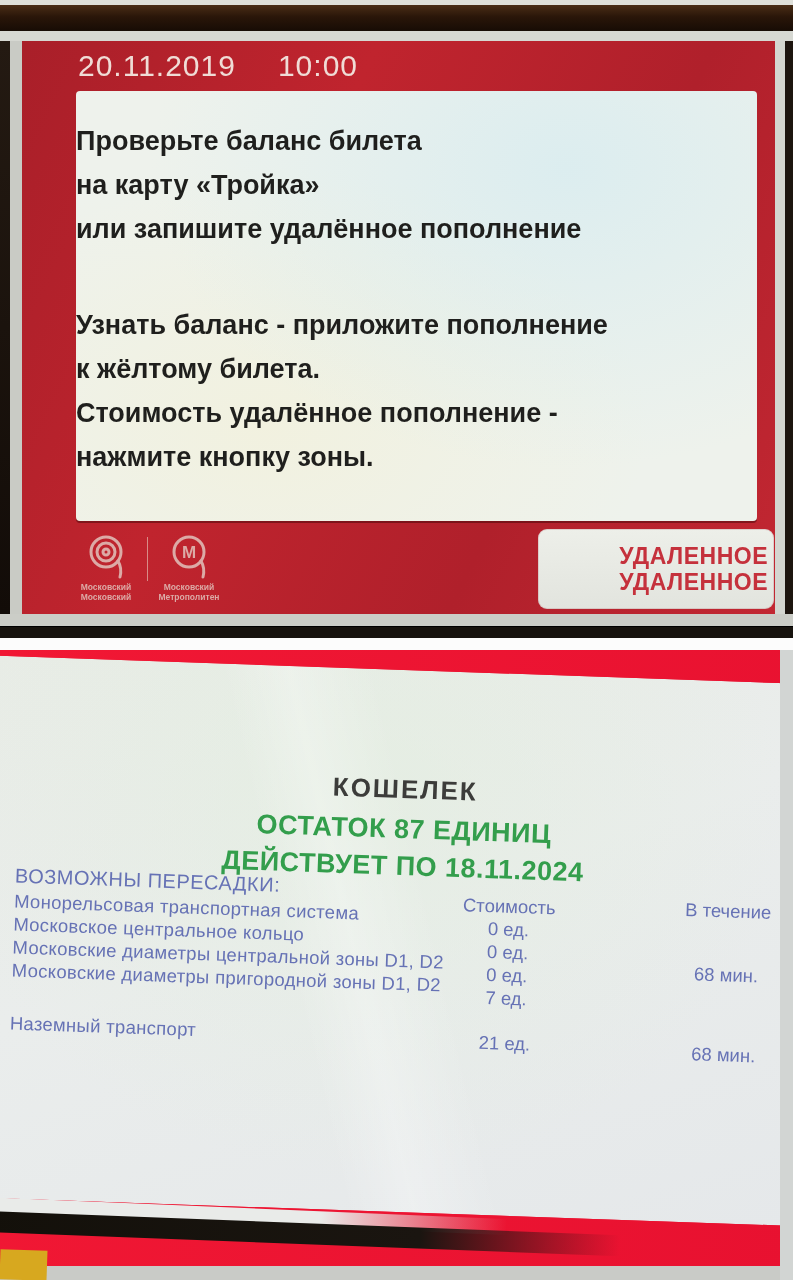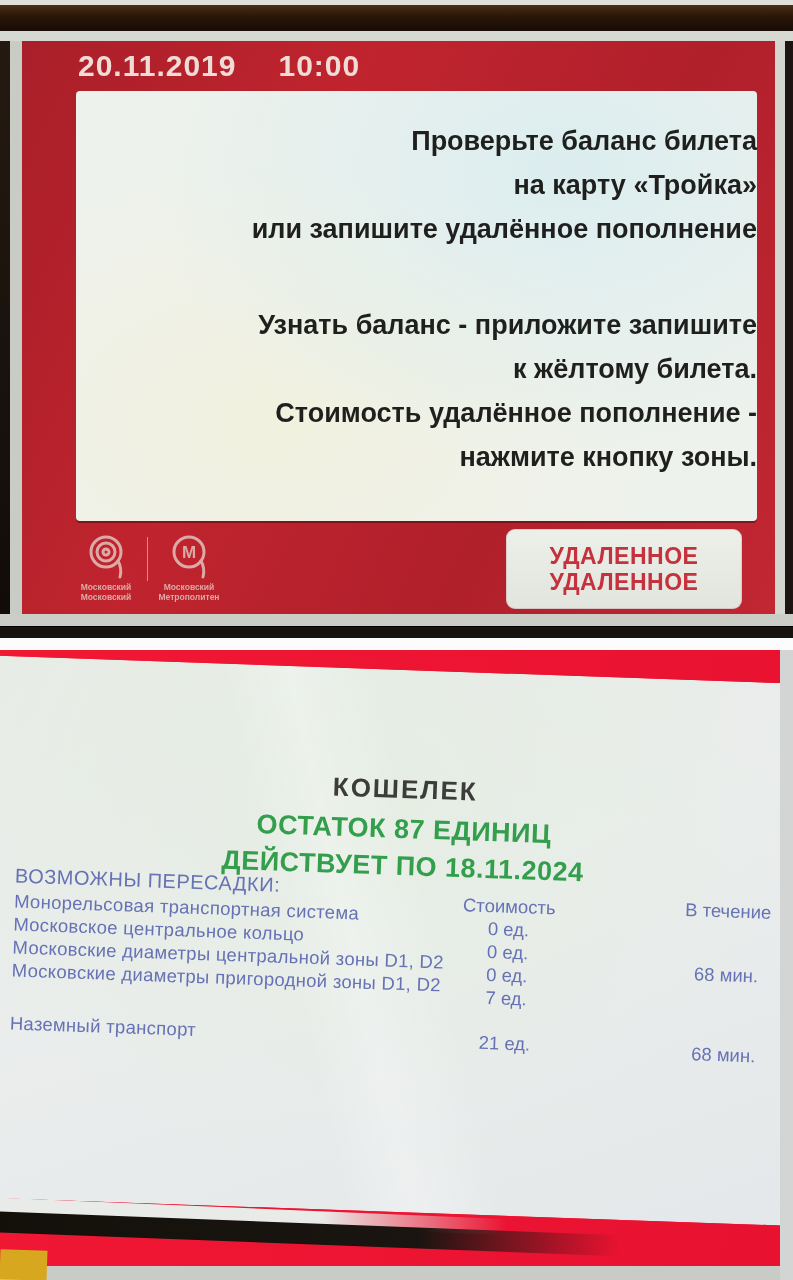--- a/index.html
+++ b/index.html
@@ -15,44 +15,44 @@
   .screen1-row{display:flex;height:573px;}
   .edge-dark-l{width:10px;background:linear-gradient(180deg,#241a12,#120c08);}
   .edge-gray-l{width:12px;background:#c9cbc5;}
   .edge-gray-r{width:10px;background:#d4d6d0;}
   .edge-dark-r{width:8px;background:#1d150f;}
   .screen1{
     position:relative;flex:1;
     background:linear-gradient(115deg,#a91f29 0%,#c0242e 35%,#b0202b 68%,#c22732 100%);
   }
   .datetime{
-    position:absolute;left:56px;top:8px;color:#f0dcd6;font-size:30px;font-weight:700;
+    position:absolute;left:56px;top:8px;color:#f0dcd6;font-size:30px;font-weight:400;
     letter-spacing:1px;display:flex;gap:42px;text-align:center;
   }
   .panel{
     position:absolute;left:54px;top:50px;width:681px;height:430px;border-radius:4px;
     background:
       radial-gradient(ellipse at 72% 18%, rgba(205,233,242,.55), transparent 60%),
       radial-gradient(ellipse at 28% 78%, rgba(246,240,208,.45), transparent 55%),
       #eef2ec;
     box-shadow:0 2px 0 rgba(40,0,0,.4);
-    text-align:right;color:#1f1f1d;font-weight:bold;font-size:27px;line-height:44px;
+    text-align:left;color:#1f1f1d;font-weight:bold;font-size:27px;line-height:44px;
   }
   .panel .para1{margin-top:28px;}
   .panel .para2{margin-top:52px;}
   .footer-logos{position:absolute;left:53px;top:492px;display:flex;align-items:flex-start;gap:10px;}
   .logo-unit{display:flex;flex-direction:column;align-items:center;width:62px;}
   .logo-unit svg{display:block;}
   .logo-label{margin-top:3px;font-size:8.5px;line-height:10px;font-weight:bold;color:#dcaaa6;text-align:center;}
   .logo-divider{width:1px;height:44px;background:#d98b86;margin-top:4px;}
   .remote-btn{
-    position:absolute;left:484px;top:488px;width:236px;height:80px;border:none;cursor:pointer;
+    position:absolute;left:516px;top:488px;width:236px;height:80px;border:none;cursor:pointer;
     background:linear-gradient(180deg,#edefe9,#e2e4de);border-radius:9px;
     color:#c5313c;font-family:inherit;font-weight:bold;font-size:23px;line-height:26.5px;
-    letter-spacing:.5px;text-align:center;box-shadow:inset 0 0 0 1px rgba(150,30,40,.15);
+    letter-spacing:.5px;text-align:right;box-shadow:inset 0 0 0 1px rgba(150,30,40,.15);
   }
   .p1-strip-bot{height:12px;background:#cbcdc7;}
   .p1-bezel-bot{height:12px;background:#17130e;border-top:1px solid #000;box-sizing:border-box;}
   
   .photo-gap{height:12px;background:#fcfcfc;}
   
   .photo2{
     position:relative;width:793px;height:630px;overflow:hidden;
     background:linear-gradient(100deg,#f11834 0%,#e81130 100%);
   }
@@ -119,21 +119,21 @@
           <span>10:00</span>
         </div>
 
         <div class="panel">
           <div class="para1">
             <div>Проверьте баланс билета</div>
             <div>на карту «Тройка»</div>
             <div>или запишите удалённое пополнение</div>
           </div>
           <div class="para2">
-            <div>Узнать баланс - приложите запишите</div>
+            <div>Узнать баланс - приложите пополнение</div>
             <div>к жёлтому билета.</div>
             <div>Стоимость удалённое пополнение -</div>
             <div>нажмите кнопку зоны.</div>
           </div>
         </div>
 
         <div class="footer-logos">
           <div class="logo-unit">
             <span>
               <svg width="38" height="46" viewBox="0 0 38 46" fill="none">

